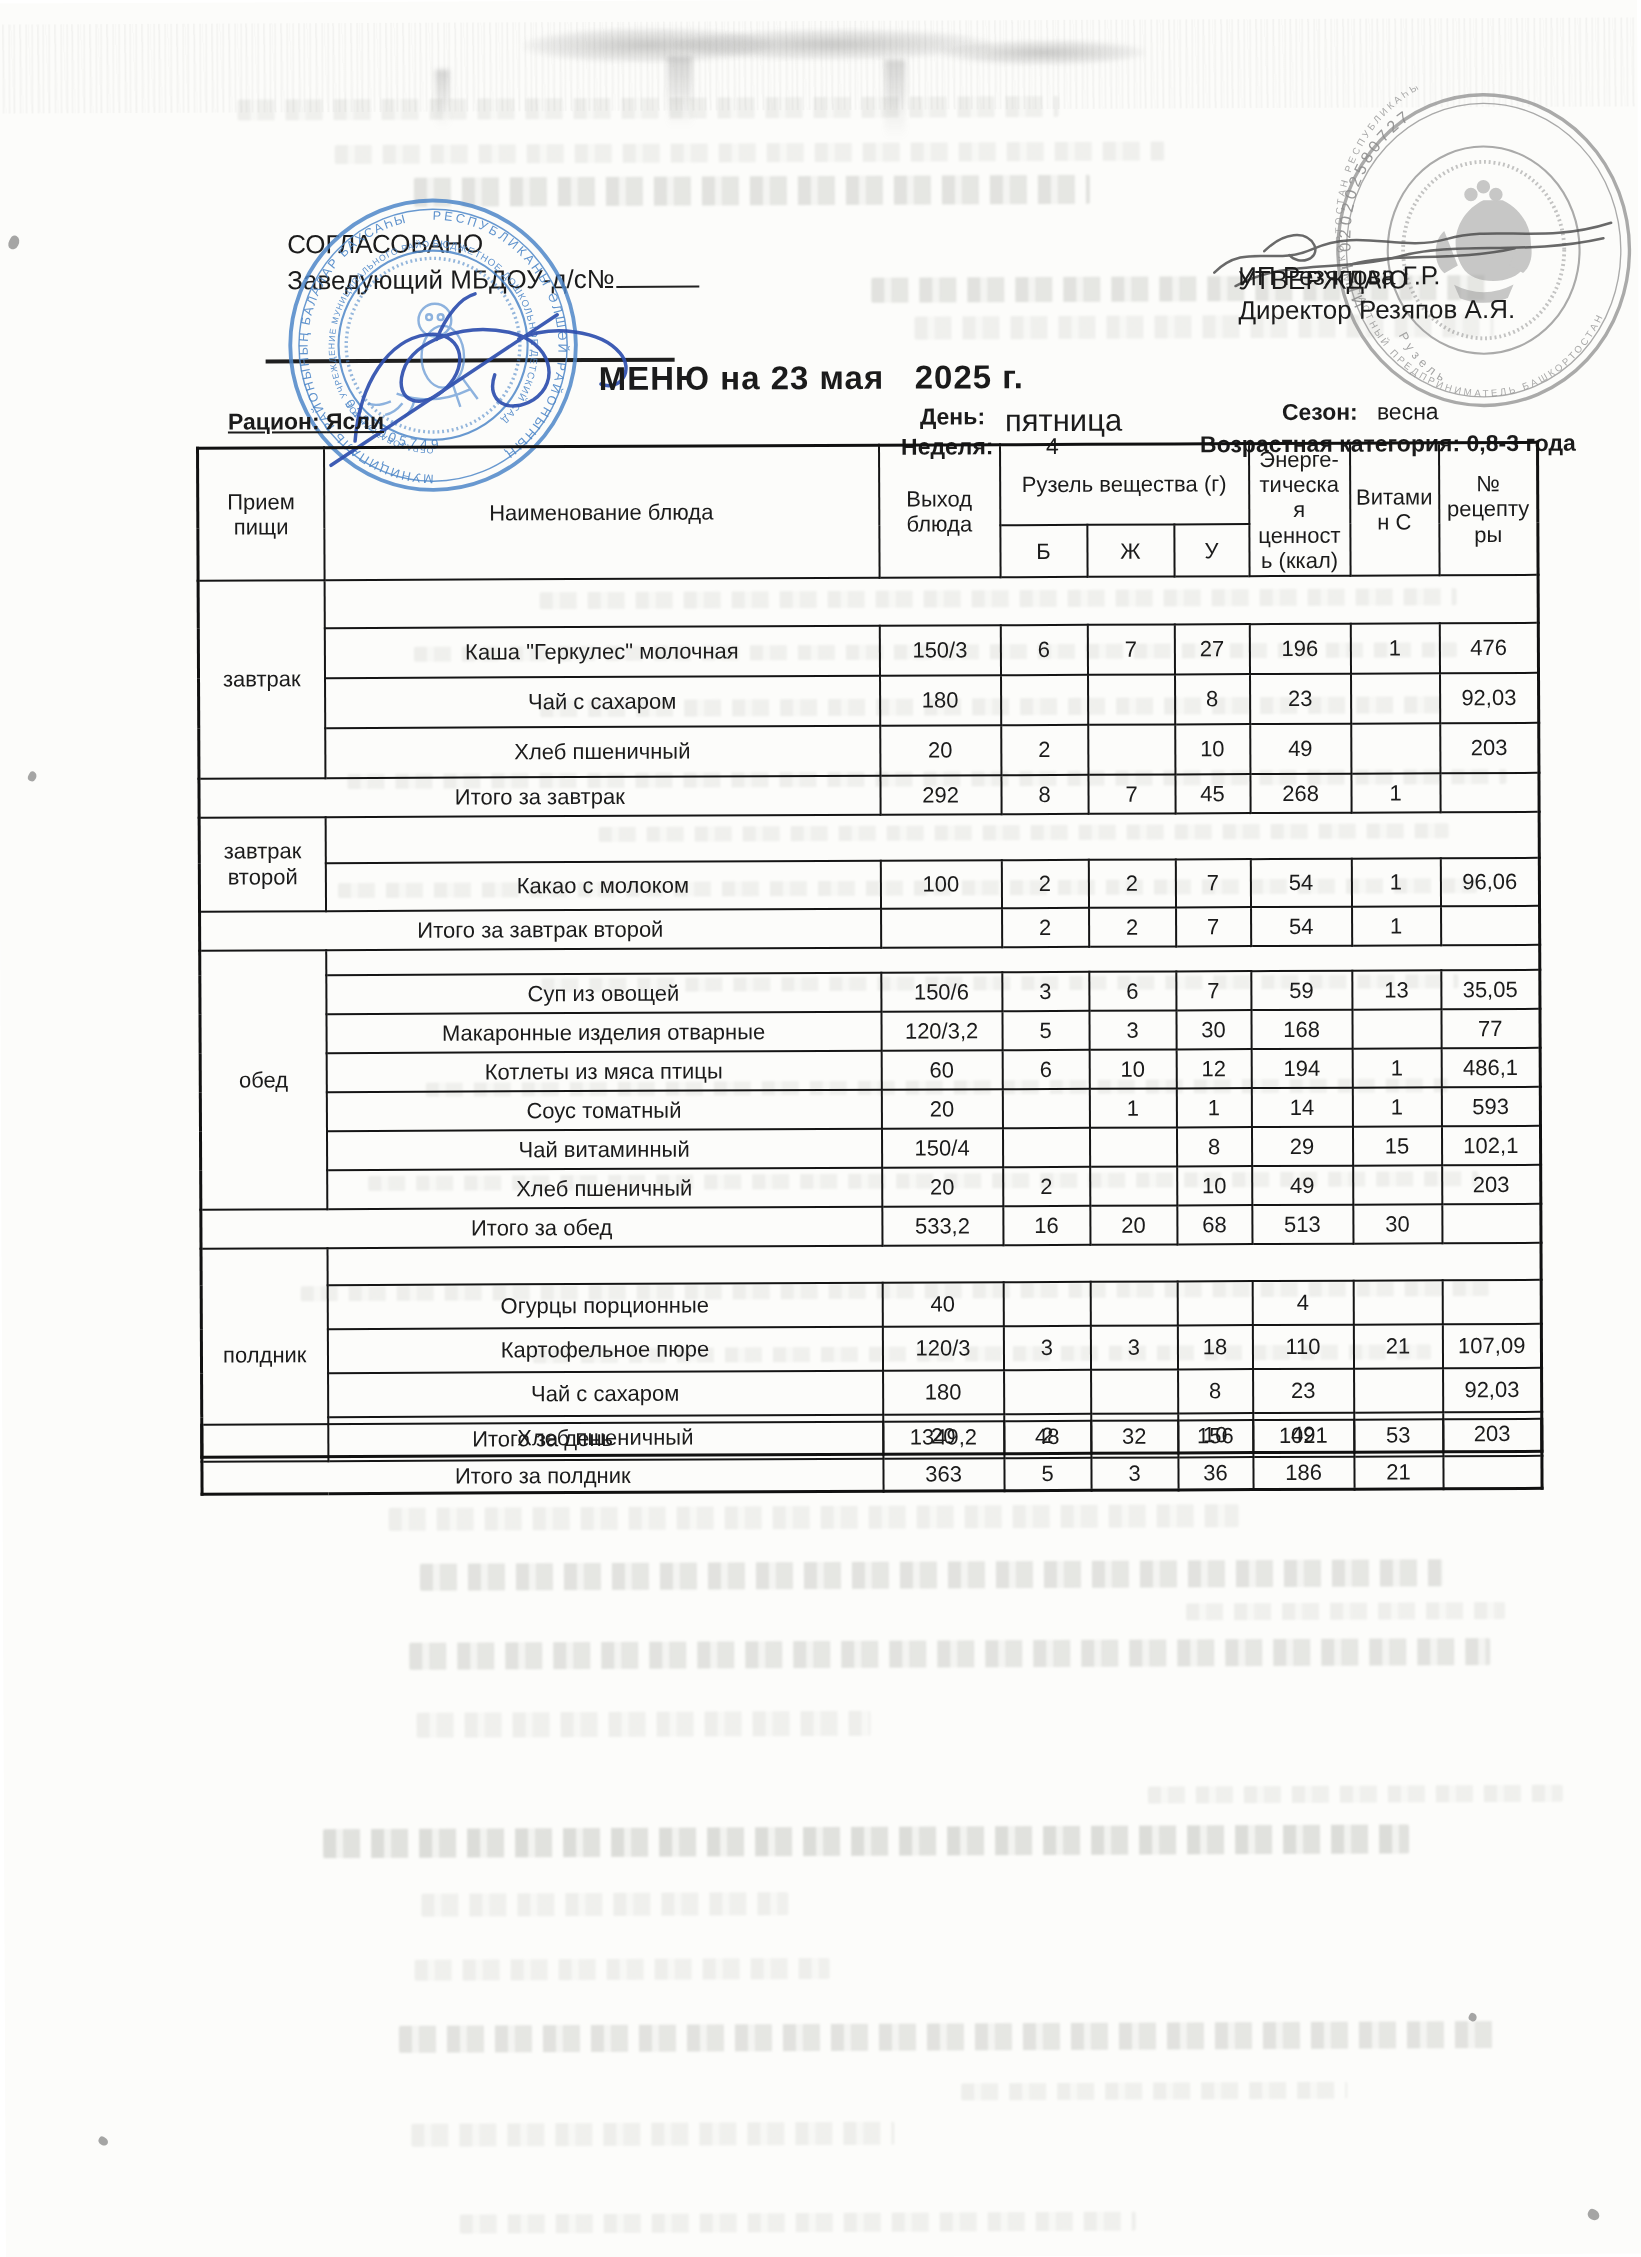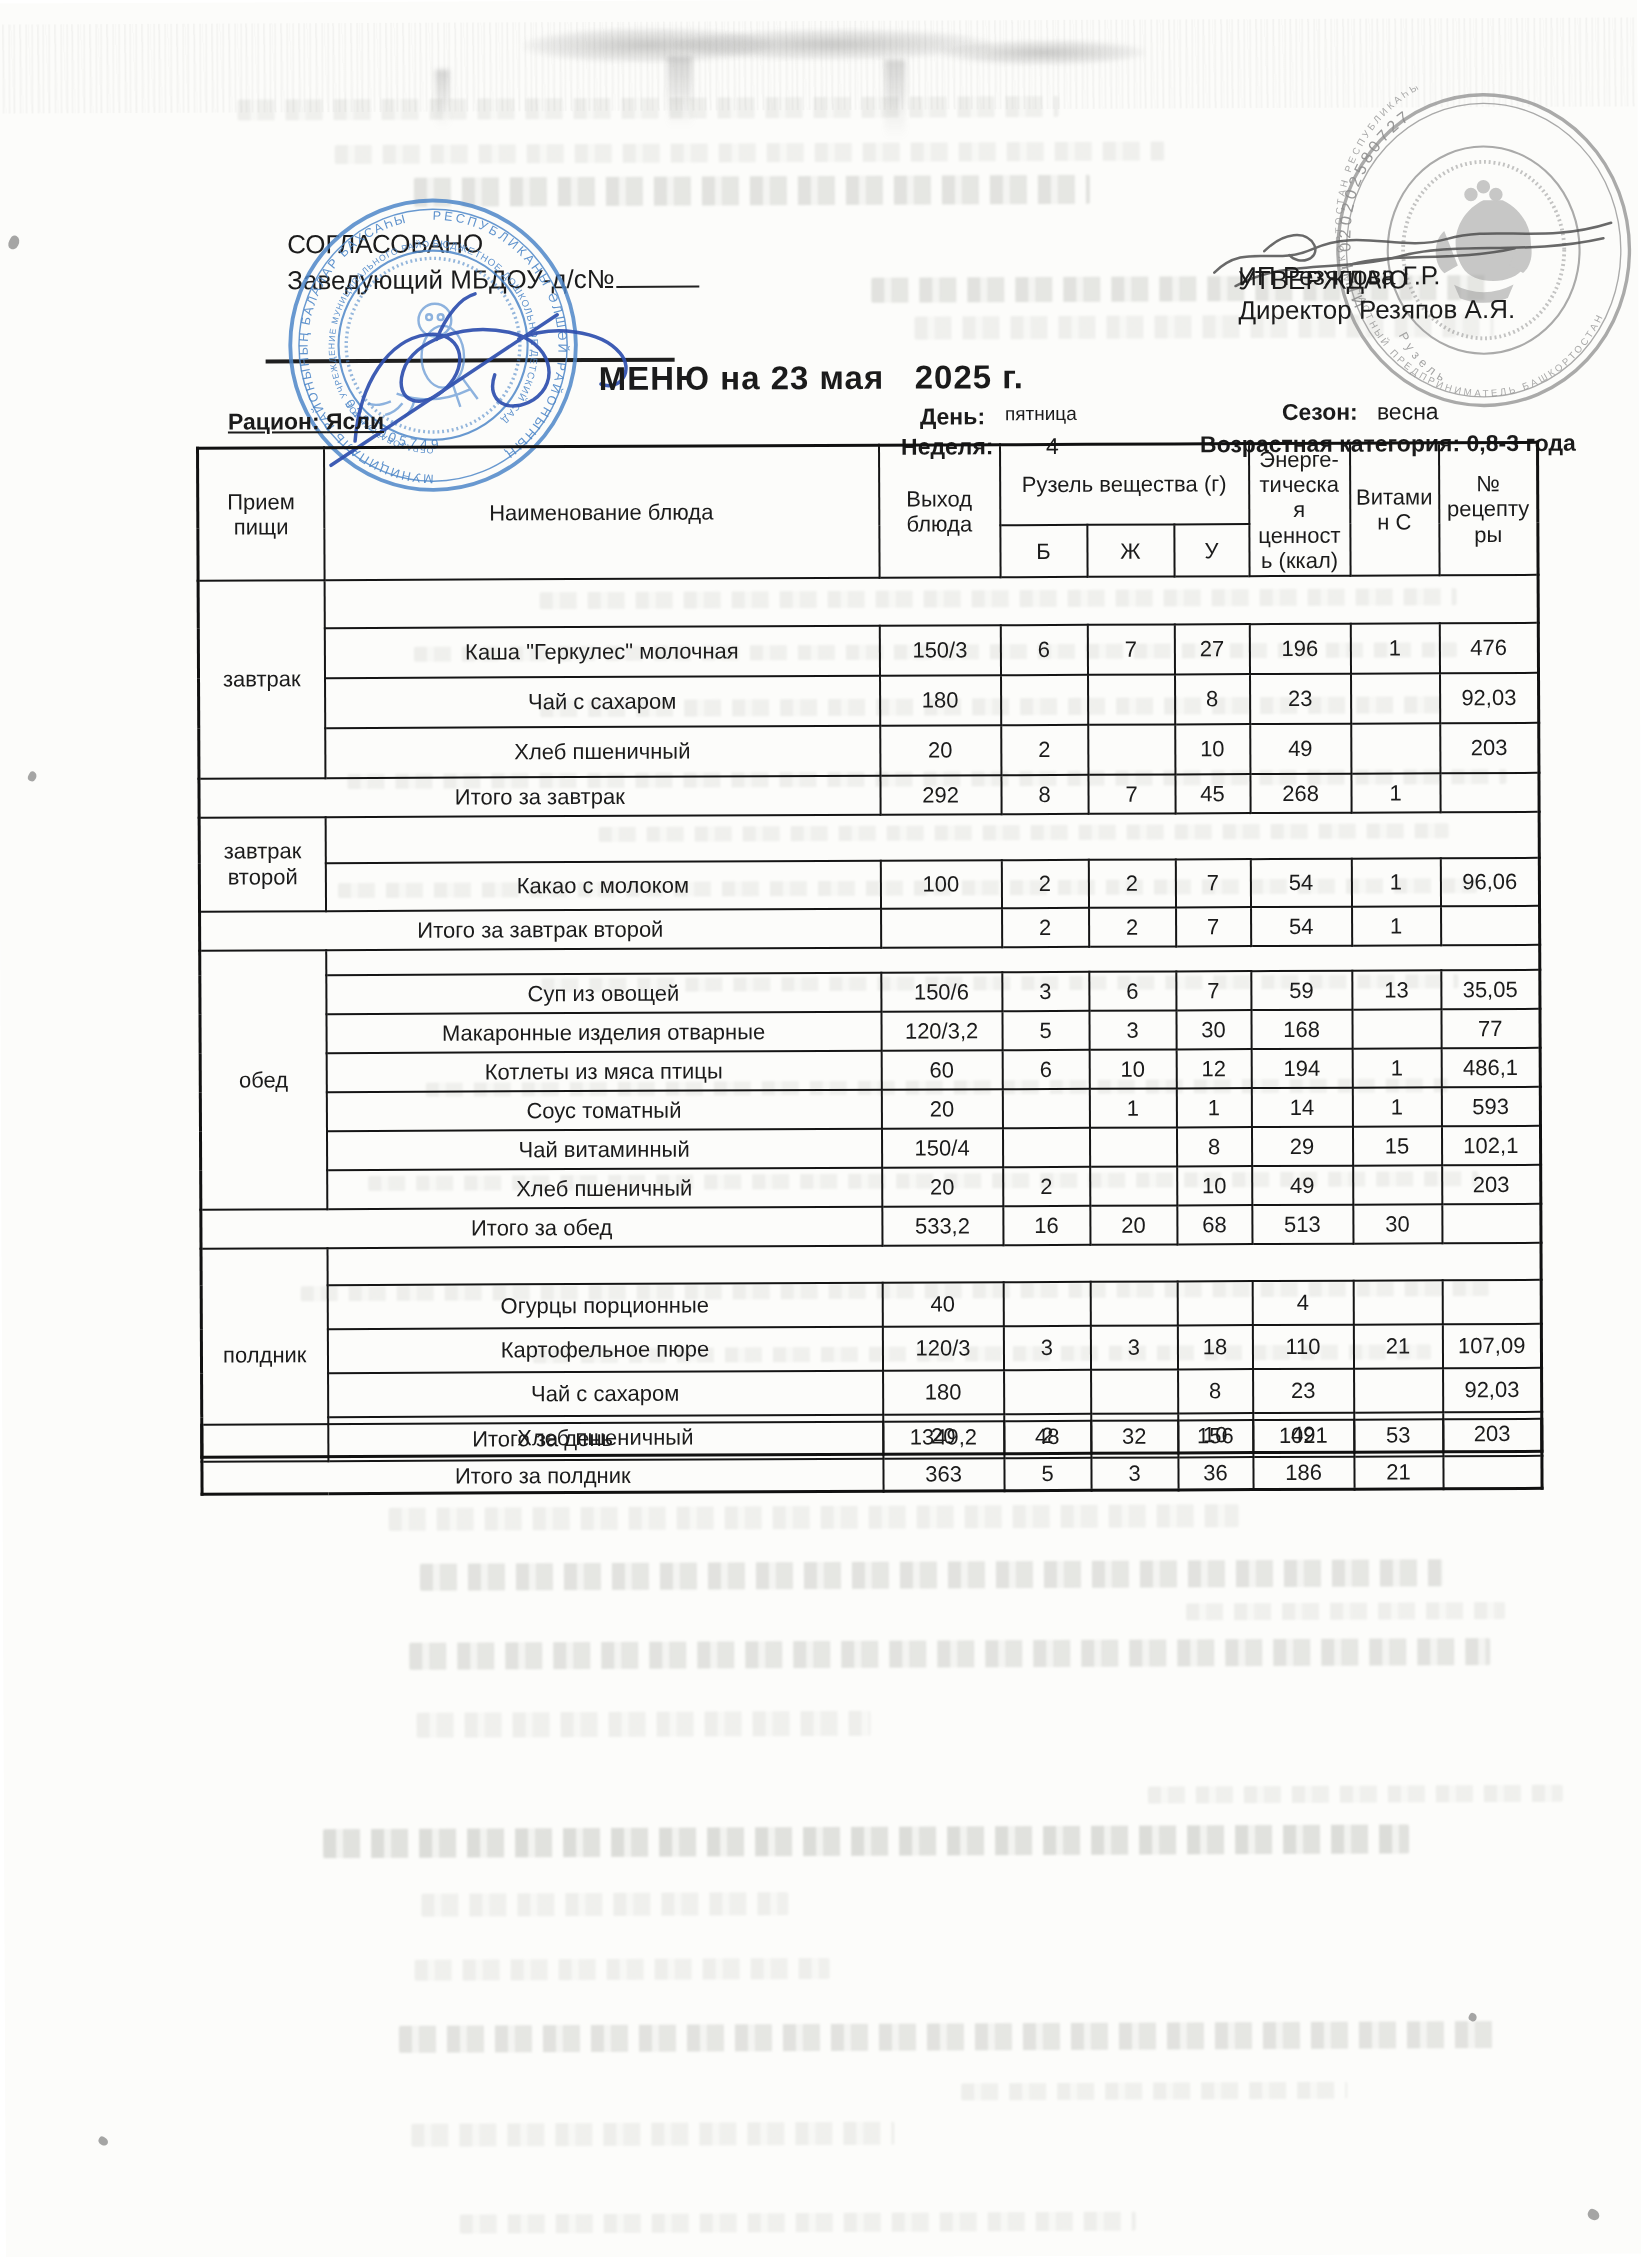--- a/index.html
+++ b/index.html
@@ -169,21 +169,21 @@
       <path d="M55,200 C60,140 90,95 130,90 C165,86 175,120 150,145 C125,170 95,160 105,128 C115,95 170,78 215,88 C260,98 268,140 240,158 C215,173 190,160 200,132"></path>
       <path d="M225,95 C260,80 310,86 330,110 C345,128 330,150 310,142"></path>
       <path d="M30,225 L265,70"></path>
       <path d="M140,95 C150,70 165,52 180,48"></path>
     </g>
   </svg>
 
   <div class="t b" style="left:601px;top:359px;font-size:33px;letter-spacing:1px;">МЕНЮ на 23 мая   2025 г.</div>
   <div class="t b" style="left:230px;top:406px;font-size:23px;text-decoration:underline;"><span>Рацион:</span> <span>Ясли</span></div>
   <div class="t b" style="left:922px;top:404px;font-size:23px;">День:</div>
-  <div class="t" style="left:1007px;top:404px;font-size:19px;">пятница</div>
+  <div class="t" style="left:1007px;top:404px;font-size:31px;">пятница</div>
   <div class="t b" style="left:1284px;top:401px;font-size:23px;">Сезон:</div>
   <div class="t" style="left:1379px;top:401px;font-size:23px;">весна</div>
   <div class="t b" style="left:903px;top:434px;font-size:23px;">Неделя:</div>
   <div class="t" style="left:1048px;top:434px;font-size:23px;">4</div>
   <div class="t b" style="left:1202px;top:433px;font-size:23px;"><span>Возрастная категория:</span> <span>0,8-3 года</span></div>
 
   <table class="menu">
     <colgroup>
       <col style="width:126px">
         <col style="width:555px">

